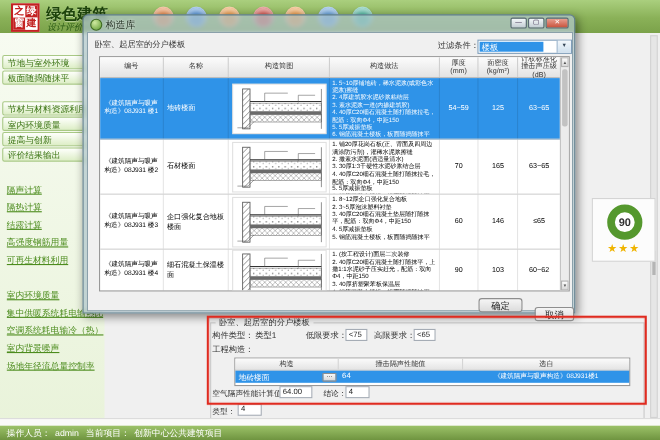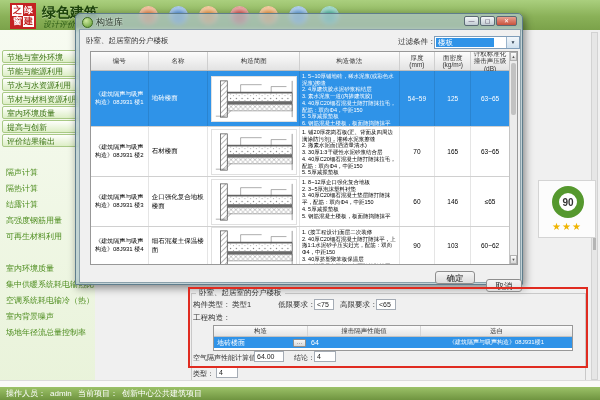--- a/index.html
+++ b/index.html
@@ -20,21 +20,21 @@
   .tcirc{top:6px;width:17px;height:17px;border-radius:50%;border:1px solid rgba(255,255,255,.55);
     box-shadow:inset 0 4px 4px rgba(255,255,255,.55), 0 1px 2px rgba(0,0,0,.25);}
   .tc1{background:#e4813f;} .tc2{background:#4f8fd6;} .tc3{background:#e8923c;}
   .tc4{background:#cf4a42;} .tc5{background:#e8923c;} .tc6{background:#5a9ad8;} .tc7{background:#45b39b;}
 
   .sidebar{left:0;top:30px;width:95px;height:357px;background:linear-gradient(#f7fbf1,#e9f3da);}
   .snav{position:absolute;left:2px;width:91px;height:13px;line-height:13px;font-size:8px;color:#3a7312;
     padding-left:4px;box-sizing:border-box;border:1px solid #a9c986;border-radius:2px;
     background:linear-gradient(#fefffc,#ddeec6);cursor:default;white-space:nowrap;overflow:hidden;}
   .slink{position:absolute;left:6px;width:88px;height:13px;line-height:13px;font-size:8px;color:#4c8c1d;
-    white-space:nowrap;overflow:hidden;cursor:default;}
+    white-space:nowrap;overflow:hidden;cursor:default;text-decoration:underline;}
 
   .statusstrip{left:0;top:380px;width:600px;height:7px;background:#fafaf8;border-top:1px solid #dcdcdc;}
   .statusbar{left:0;top:387px;width:600px;height:13px;
     background:linear-gradient(#9cc268,#6f9440);color:#fff;font-size:8px;line-height:13px;}
   .statusbar span{margin-right:4px;}
 
   
   .vscroll{left:591px;top:32px;width:7px;height:348px;background:#e6e6e6;border:1px solid #d2d2d2;box-sizing:border-box;}
   .vthumb{position:absolute;left:1px;top:195px;width:3px;height:22px;background:#b5b5b5;}
   .scorecard{left:538px;top:180px;width:58px;height:58px;background:#fcfcfc;border:1px solid #d4d4d4;box-sizing:border-box;}
@@ -135,22 +135,21 @@
 <div class="abs tcirc tc1" style="left:139px"></div>
 <div class="abs tcirc tc2" style="left:169px"></div>
 <div class="abs tcirc tc3" style="left:199px"></div>
 <div class="abs tcirc tc4" style="left:230px"></div>
 <div class="abs tcirc tc5" style="left:259px"></div>
 <div class="abs tcirc tc6" style="left:289px"></div>
 <div class="abs tcirc tc7" style="left:320px"></div>
 
 <div class="abs sidebar">
   <div class="snav" style="top:20px">节地与室外环境</div>
-  <div class="snav" style="top:34px">节能与能源利用</div>
-  <div class="snav" style="top:48px">节水与水资源利用</div>
+  <div class="snav" style="top:34px">板面随捣随抹平</div>
   <div class="snav" style="top:62px">节材与材料资源利用</div>
   <div class="snav" style="top:76px">室内环境质量</div>
   <div class="snav" style="top:90px">提高与创新</div>
   <div class="snav" style="top:104px">评价结果输出</div>
 
   <div class="slink" style="top:136px">隔声计算</div>
   <div class="slink" style="top:152px">隔热计算</div>
   <div class="slink" style="top:168px">结露计算</div>
   <div class="slink" style="top:200px">可再生材料利用</div>
   <div class="slink" style="top:184px">高强度钢筋用量</div>

